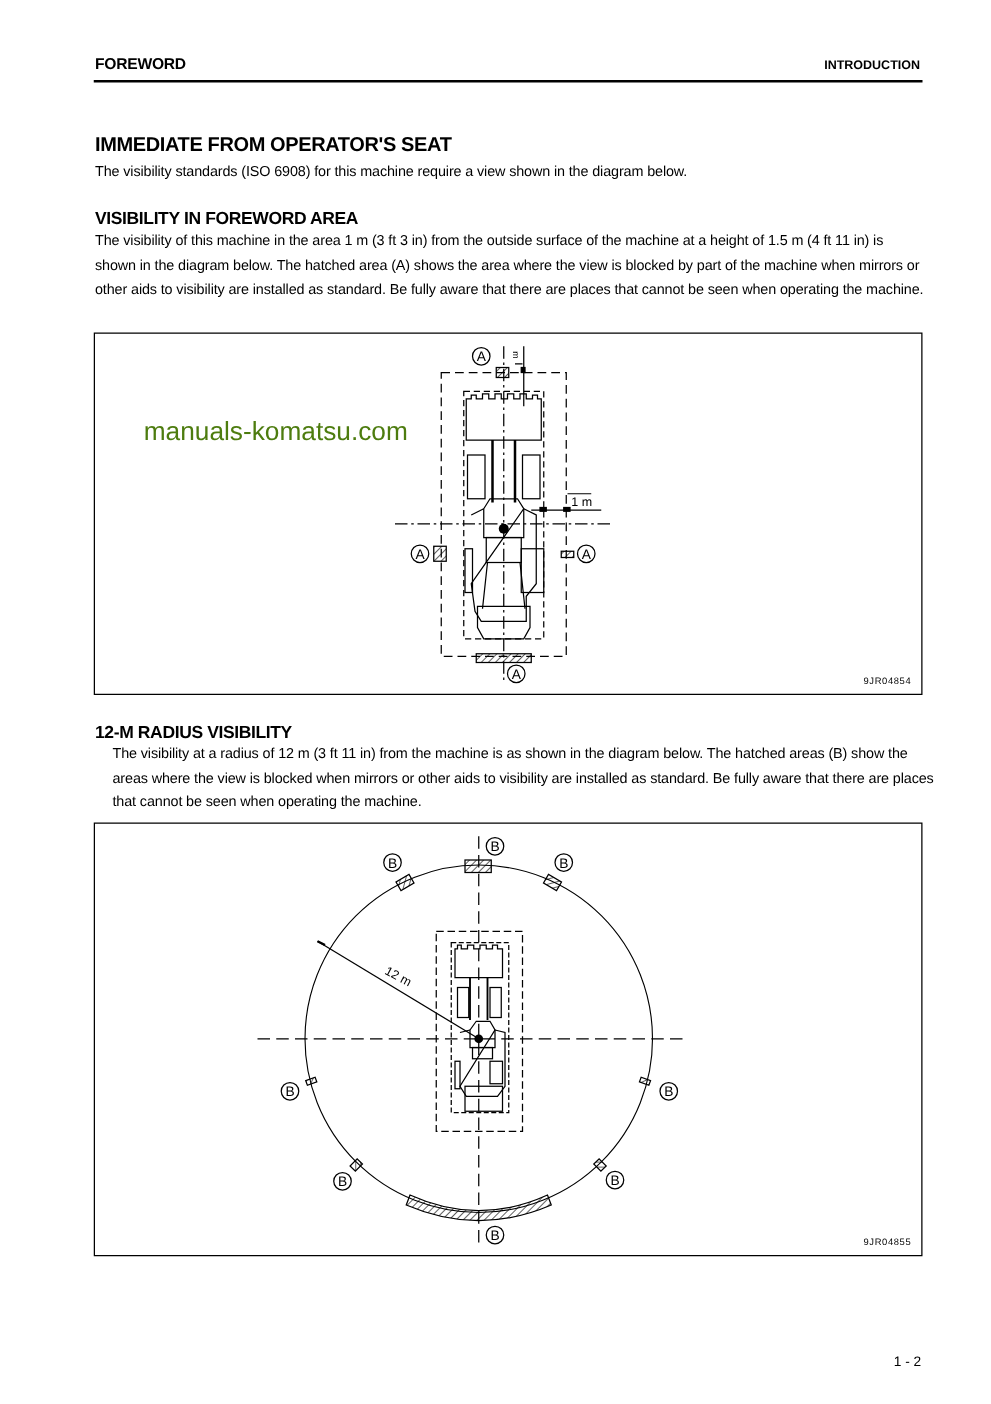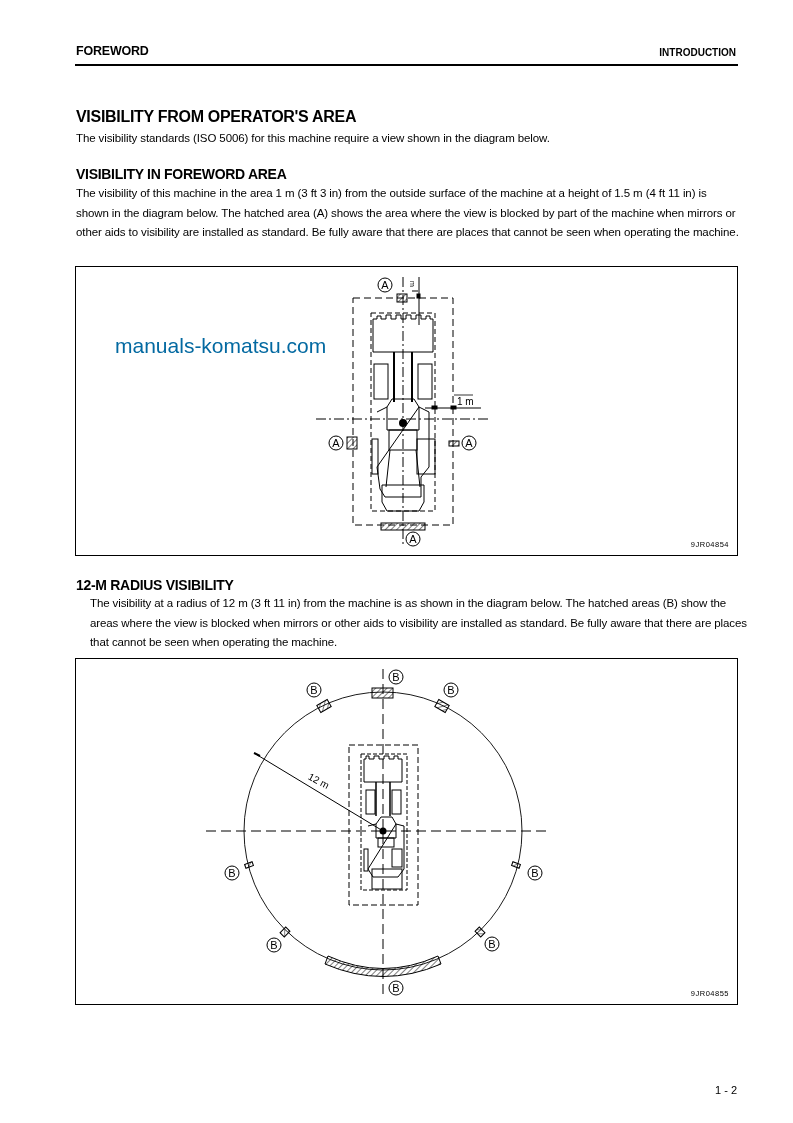--- a/index.html
+++ b/index.html
@@ -7,32 +7,32 @@
          font-family:"Liberation Sans", sans-serif; color:#000; }
   .hdr-left { position:absolute; left:76px; top:44px; font-size:12.5px; font-weight:bold; letter-spacing:-0.2px; }
   .hdr-right { position:absolute; right:57px; top:47px; font-size:10px; font-weight:bold;text-align:right; }
   .hdr-rule { position:absolute; left:75px; width:663px; top:64px; height:2px; background:#000; }
   h1 { position:absolute; left:76px; top:108px; margin:0; font-size:16px; font-weight:bold; letter-spacing:-0.3px; }
   h2 { position:absolute; left:76px; margin:0; font-size:14px; font-weight:bold; letter-spacing:-0.3px; }
   p { position:absolute; left:76px; width:664px; margin:0; font-size:11.5px; line-height:19.5px; letter-spacing:-0.1px; }
   .fig { position:absolute; left:75px; width:661px; border:1px solid #000; background:#fff; }
   .fig svg { position:absolute; left:0; top:0; }
   .fig-code { position:absolute; right:8px; bottom:6px; font-size:7.5px; letter-spacing:0.5px; }
-  .watermark { position:absolute; left:115px; top:334px; font-size:21px; font-family:"Liberation Sans", sans-serif; color:#0369a1; }
+  .watermark { position:absolute; left:115px; top:334px; font-size:21px; font-family:"Liberation Sans", sans-serif; color:#4d7c0f; }
   .page-num { position:absolute; right:56px; top:1084px; font-size:11px; }
 </style>
 </head>
 <body>
 
 <div class="hdr-left">FOREWORD</div>
 <div class="hdr-right">INTRODUCTION</div>
 <div class="hdr-rule"></div>
 
-<h1>VISIBILITY FROM OPERATOR'S AREA</h1>
-<p style="top:129px;">The visibility standards (ISO 5006) for this machine require a view shown in the diagram below.</p>
+<h1>IMMEDIATE FROM OPERATOR'S SEAT</h1>
+<p style="top:129px;">The visibility standards (ISO 6908) for this machine require a view shown in the diagram below.</p>
 
 <h2 style="top:166px;">VISIBILITY IN FOREWORD AREA</h2>
 <p style="top:184px;">The visibility of this machine in the area 1 m (3 ft 3 in) from the outside surface of the machine at a height of 1.5 m (4 ft 11 in) is shown in the diagram below. The hatched area (A) shows the area where the view is blocked by part of the machine when mirrors or other aids to visibility are installed as standard. Be fully aware that there are places that cannot be seen when operating the machine.</p>
 
 <div class="fig" style="top:266px;height:288px;">
   <svg width="661" height="288" viewBox="0 0 661 288">
     <defs>
       <pattern id="hatch" patternUnits="userSpaceOnUse" width="4" height="4" patternTransform="rotate(45)">
         <line x1="0" y1="0" x2="0" y2="4" stroke="#000" stroke-width="1"></line>
       </pattern>

